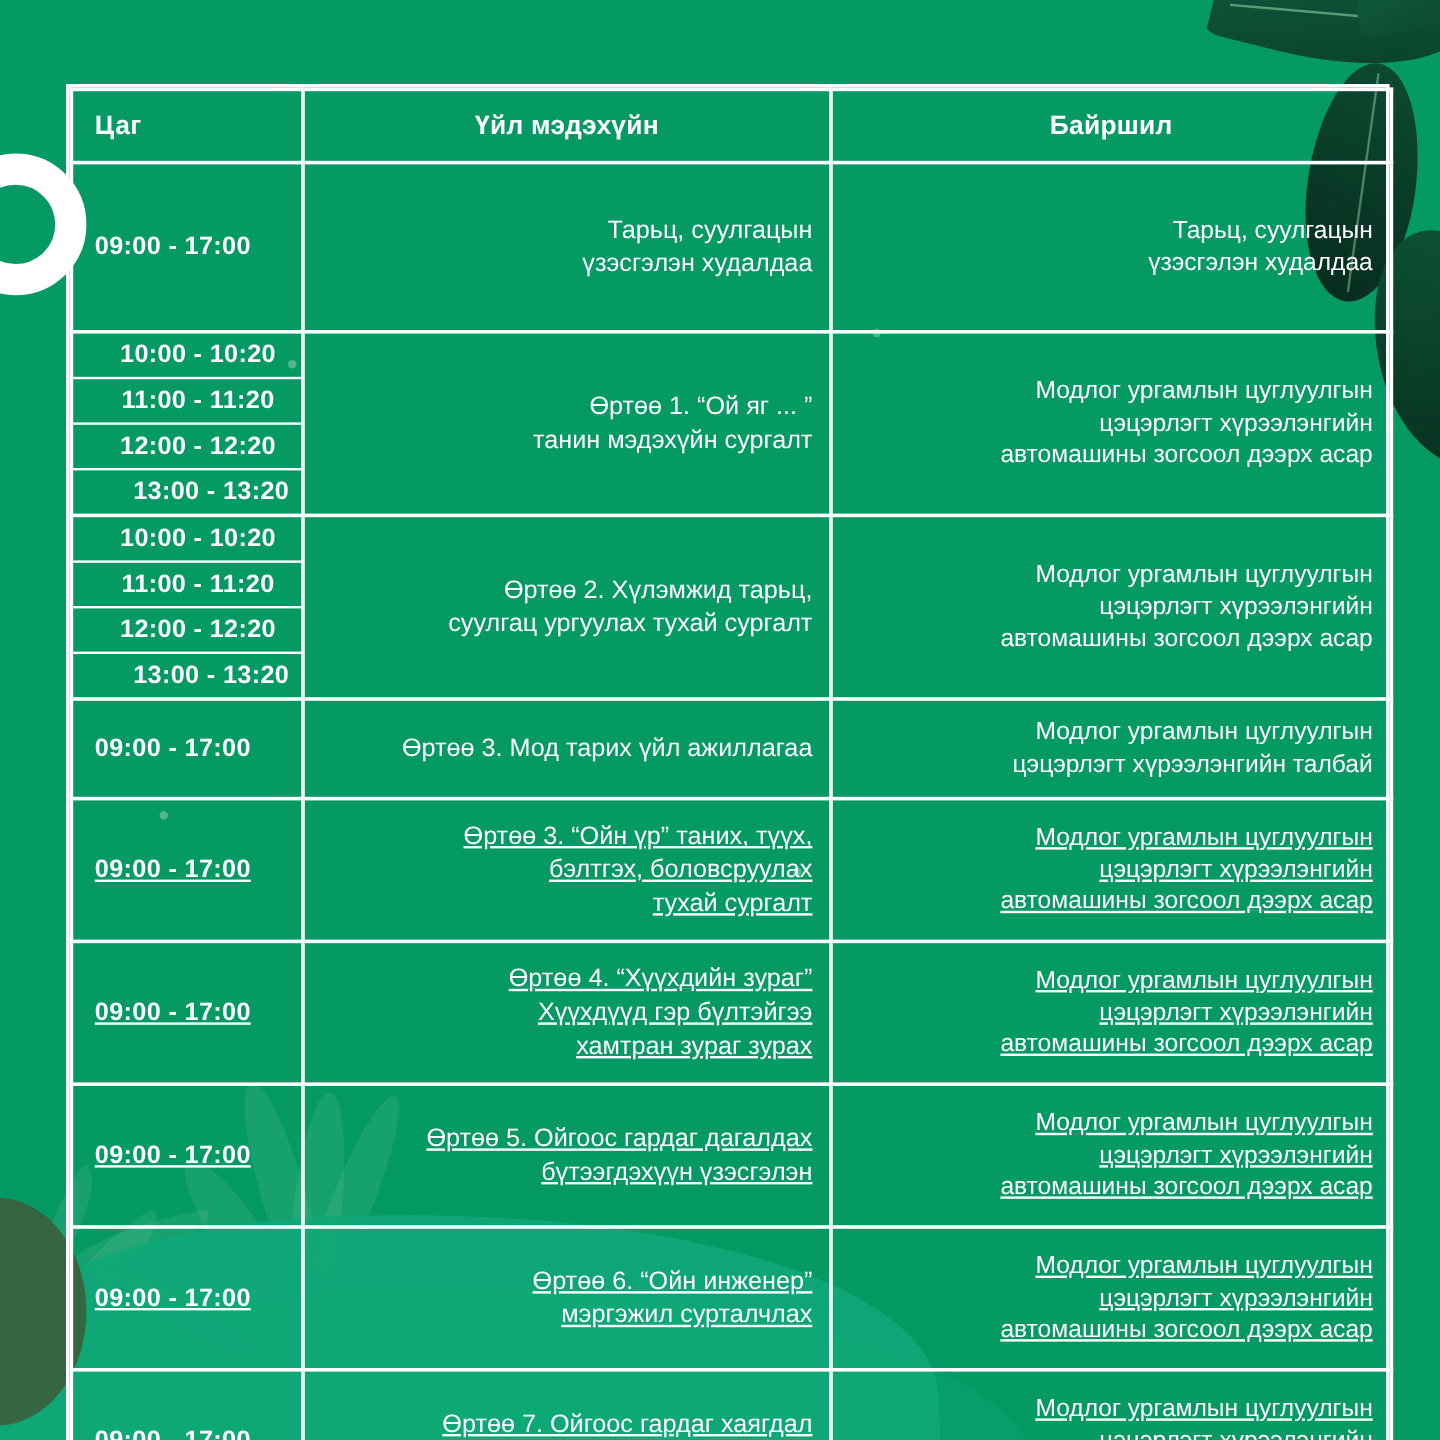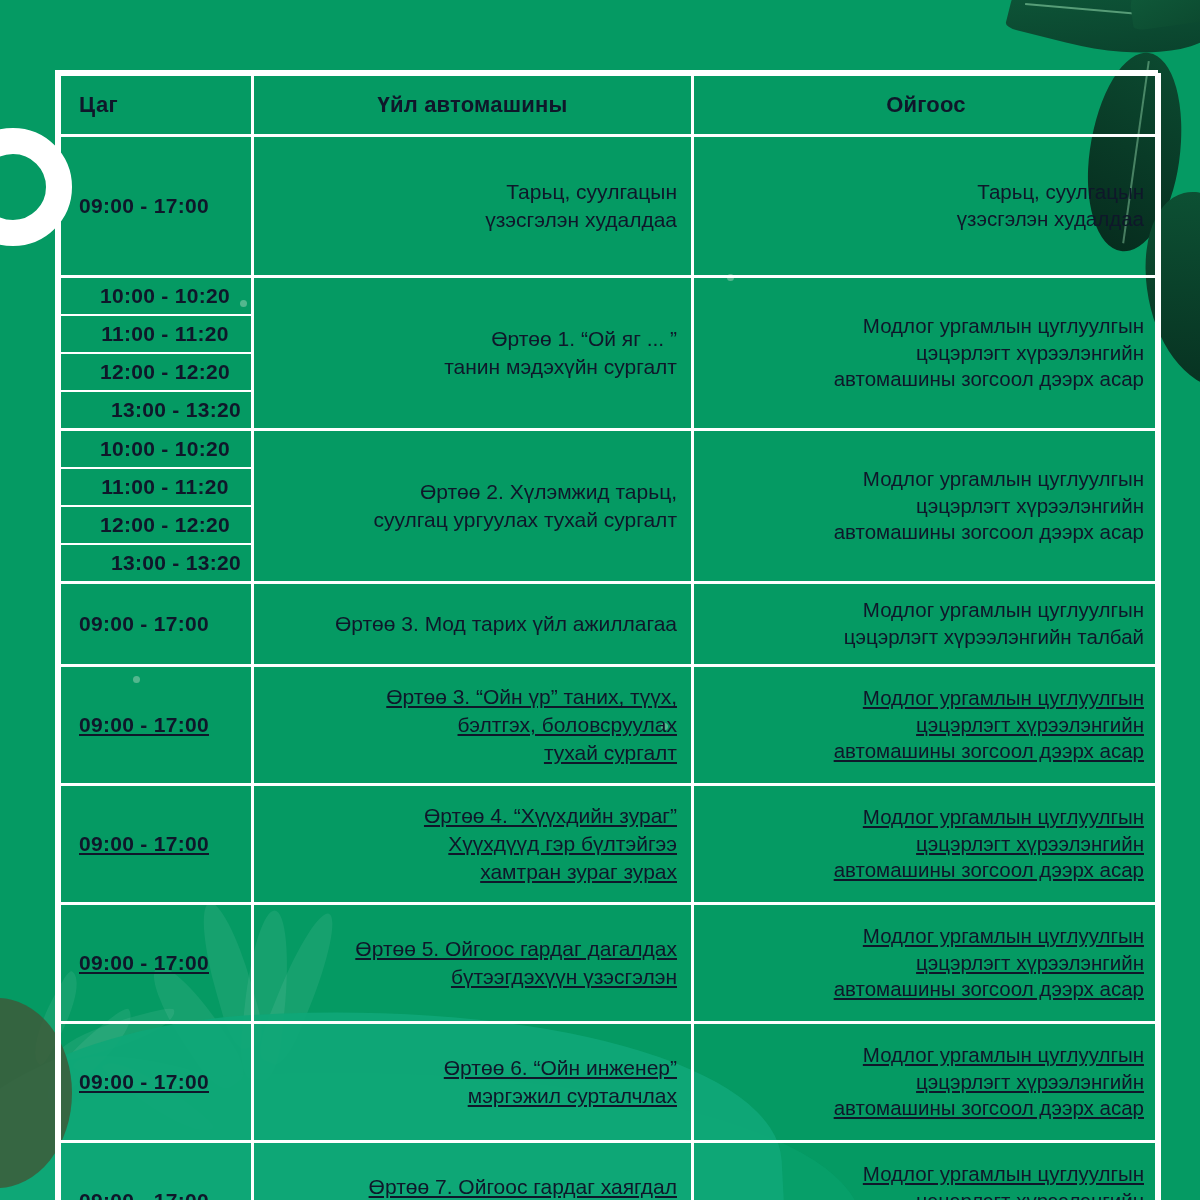--- a/index.html
+++ b/index.html
@@ -135,21 +135,21 @@
     width: 100%;
     border-collapse: collapse;
     table-layout: fixed;
   }
   table.sched col.c-time { width: 193px; }
   table.sched col.c-act  { width: 440px; }
   table.sched col.c-loc  { width: 467px; }
 
   table.sched th, table.sched td {
     border: 3px solid #ffffff;
-    color: #0f172a;
+    color: #ffffff;
     padding: 0;
     vertical-align: middle;
   }
   table.sched thead th {
     height: 58px;
     font-size: 22px;
     font-weight: bold;
     letter-spacing: .2px;
   }
   .th-time   { text-align: left;  padding-left: 18px !important; }
@@ -242,22 +242,22 @@
   <div class="table-wrap">
     <table class="sched">
       <colgroup>
         <col class="c-time">
           <col class="c-act">
           <col class="c-loc">
       </colgroup>
       <thead>
         <tr>
           <th class="th-time">Цаг</th>
-          <th class="th-center">Үйл автомашины</th>
-          <th class="th-center">Ойгоос</th>
+          <th class="th-center">Үйл мэдэхүйн</th>
+          <th class="th-center">Байршил</th>
         </tr>
       </thead>
       <tbody id="sched-body">
           <tr class="r-tall">
             <td class="time">09:00 - 17:00</td>
             <td class="act">Тарьц, суулгацын<br>үзэсгэлэн худалдаа</td>
             <td class="loc">Тарьц, суулгацын<br>үзэсгэлэн худалдаа</td>
           </tr>
           <tr class="r-multi">
             <td class="time time-multi">

